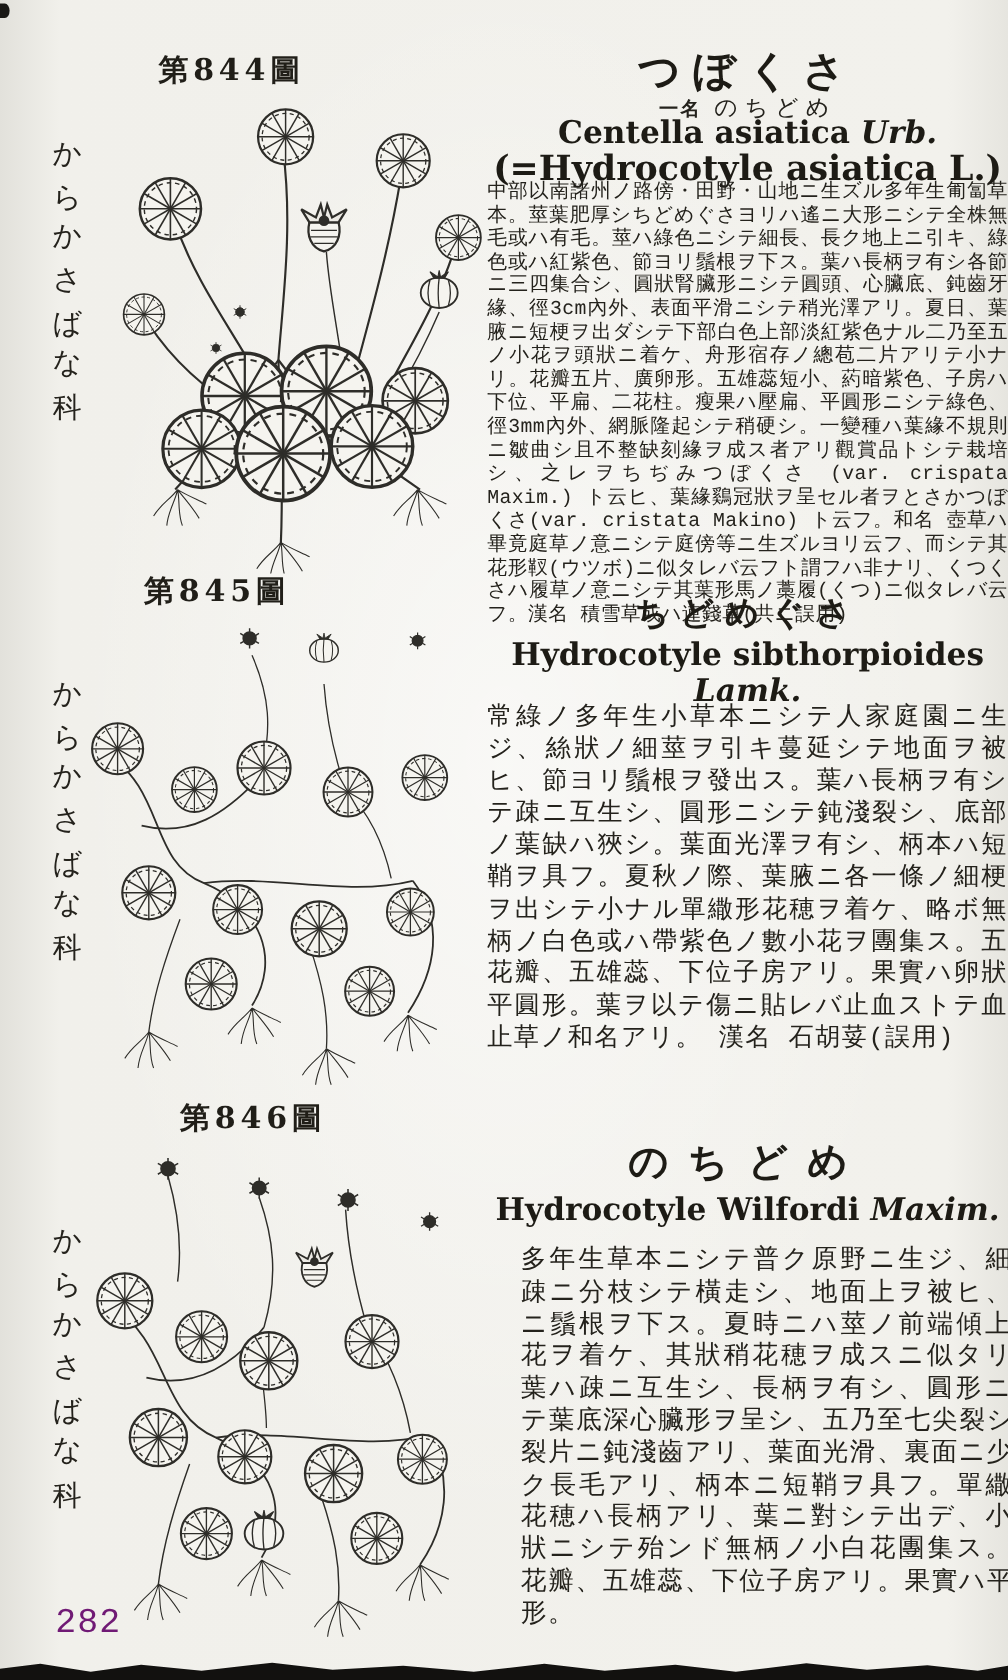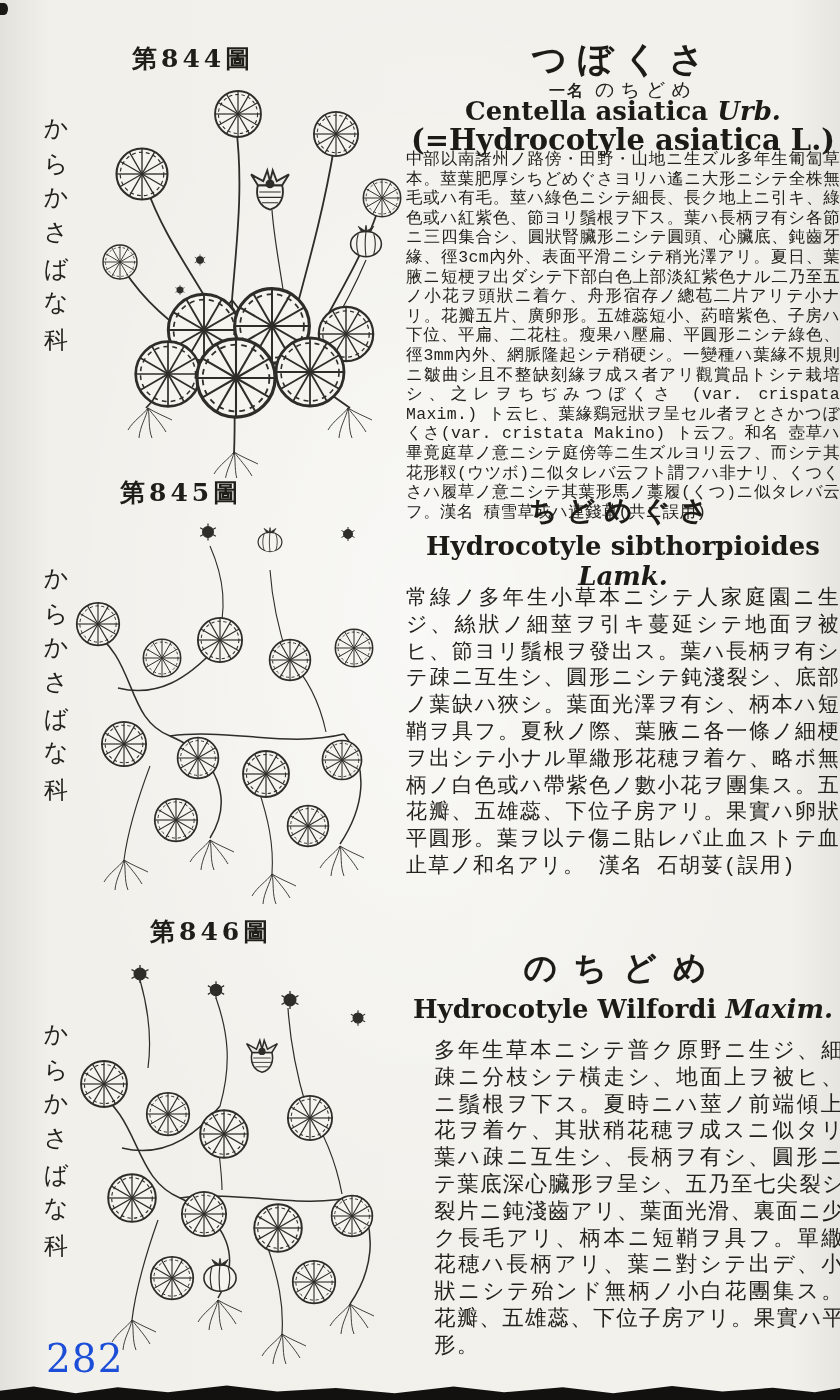--- a/index.html
+++ b/index.html
@@ -46,21 +46,21 @@
   }
   .latin .auth{font-style:italic;font-weight:bold;}
   .synonym{text-align:center;font-weight:bold;font-size:29px;color:#1d1b15;}
   .body-text{
     text-align:justify;color:#24221c;
     font-family:Liberation Mono, monospace;
   }
   .body-1{font-size:16.5px;line-height:19.6px;letter-spacing:.3px;}
   .body-2{font-size:21px;line-height:26.8px;letter-spacing:1.2px;}
   .body-3{font-size:21.5px;line-height:26.8px;letter-spacing:1.2px;margin-left:28px;}
-  .page-number{font-size:39px;color:#1d4ed8;letter-spacing:1px;}
+  .page-number{font-size:29px;color:#701a75;letter-spacing:1px;font-family:Liberation Mono, monospace;}
   
   .bottom-strip{
     left:0;bottom:0;width:840px;height:17px;background:#12110f;
     clip-path:polygon(0 45%,4% 20%,9% 60%,14% 25%,20% 55%,27% 15%,33% 50%,40% 30%,
       47% 60%,54% 20%,60% 55%,67% 25%,73% 60%,80% 18%,86% 50%,92% 28%,97% 55%,100% 30%,100% 100%,0 100%);
   }
   .corner-mark{left:0;top:3px;width:8px;height:12px;background:#191815;border-radius:0 70% 70% 0;}
   svg.illu{color:#2e2d29;}
 </style>
 </head>

